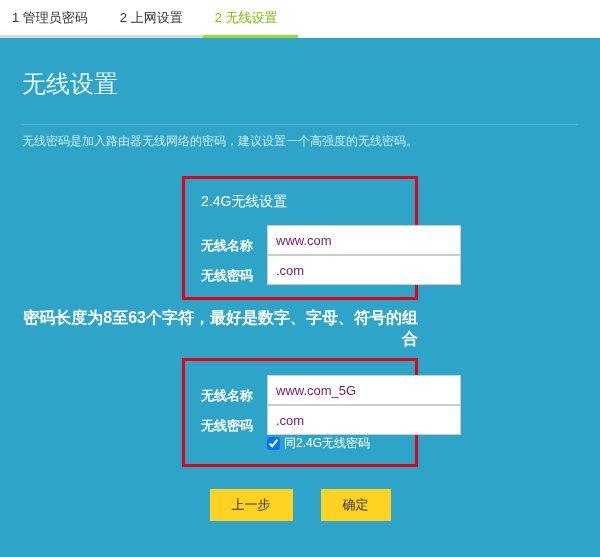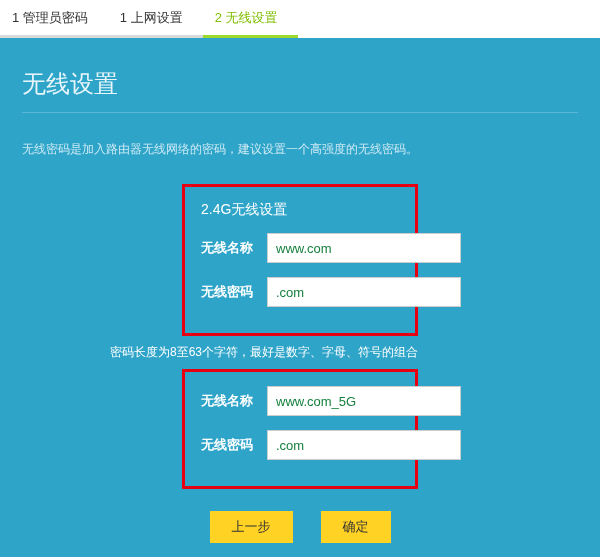--- a/index.html
+++ b/index.html
@@ -41,68 +41,68 @@
       color: #7fbe00;
       border-bottom-color: #9dd92f;
     }
     .header-area {
       padding: 30px 22px 18px;
     }
     .page-title {
       color: #e8f6fb;
       font-size: 24px;
       font-weight: normal;
-      padding-bottom: 12px;
+      padding-bottom: 24px;
       border-bottom: 1px solid #59b8d6;
     }
     .desc {
       color: #cdeaf4;
       font-size: 12px;
-      margin-top: 28px;
+      margin-top: 8px;
     }
     .content {
       padding: 0 22px;
     }
     .section-box {
       border: 3px solid #e60012;
       margin: 8px 160px 8px 160px;
       padding: 14px 16px 12px;
     }
     .section-title {
       color: #fff;
       font-size: 14px;
       font-weight: normal;
       margin-bottom: 14px;
     }
     .field-row {
       display: flex;
-      align-items: center;
-      margin-bottom: 14px;
+      align-items: flex-end;
     }
     .field-label {
       color: #fff;
       font-size: 13px;
       font-weight: bold;
       width: 66px;
       flex-shrink: 0;
     }
     .field-input {
       flex: 1;
       height: 30px;
       border: 1px solid #ccc;
       padding: 0 8px;
       font-size: 13px;
-      color: #15803d;
+      color: #701a75;
       background: #fff;
     }
     .hint {
       color: #fff;
-      font-size: 12px;
+      font-size: 16px;
       text-align: right;
       margin: 4px 160px 8px 0;
+      font-weight: bold;
     }
     .sync-row {
       margin-left: 66px;
       display: flex;
       align-items: center;
       color: #fff;
       font-size: 12px;
       gap: 4px;
     }
     .sync-row input[type="checkbox"] {
@@ -125,21 +125,21 @@
       font-family: inherit;
     }
   </style>
 </head>
 <body>
 
 <div class="watermark">www.it528.com</div>
 
 <div class="steps">
   <div class="step">1 管理员密码</div>
-  <div class="step">1 上网设置</div>
+  <div class="step">2 上网设置</div>
   <div class="step active">2 无线设置</div>
 </div>
 
 <div class="header-area">
   <h1 class="page-title">无线设置</h1>
   <p class="desc">无线密码是加入路由器无线网络的密码，建议设置一个高强度的无线密码。</p>
 </div>
 
 <div class="content">
 
@@ -159,20 +159,24 @@
 
   <div class="section-box">
     <div class="field-row">
       <label class="field-label">无线名称</label>
       <input class="field-input" type="text" value="www.com_5G" style="">
     </div>
     <div class="field-row">
       <label class="field-label">无线密码</label>
       <input class="field-input" type="text" value=".com" style="">
     </div>
+    <div class="sync-row">
+      <input type="checkbox" checked="" style="">
+      <span>同2.4G无线密码</span>
+    </div>
   </div>
 
   <div class="buttons">
     <button class="btn">上一步</button>
     <button class="btn">确定</button>
   </div>
 
 </div>
 
 </body></html>

